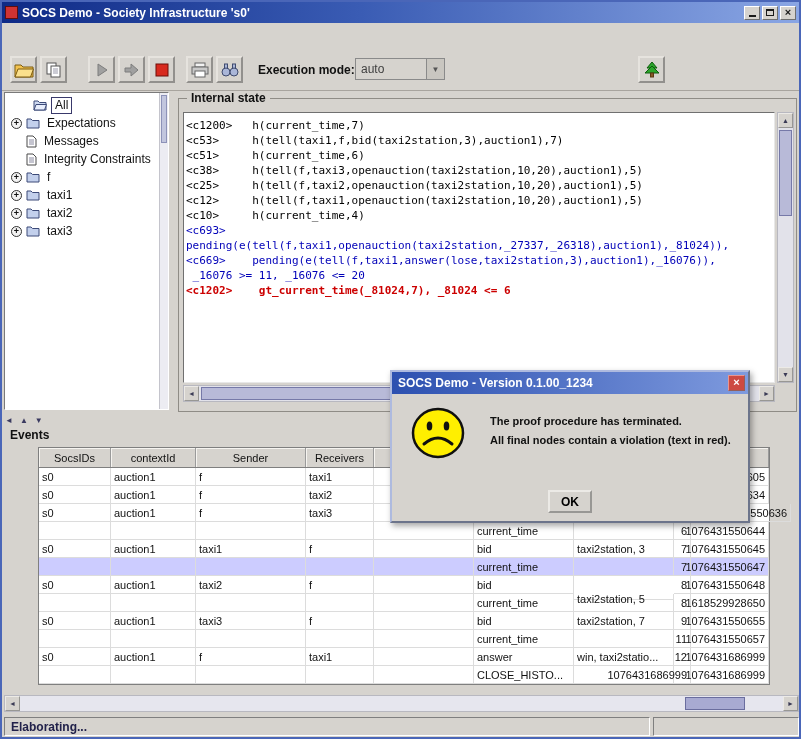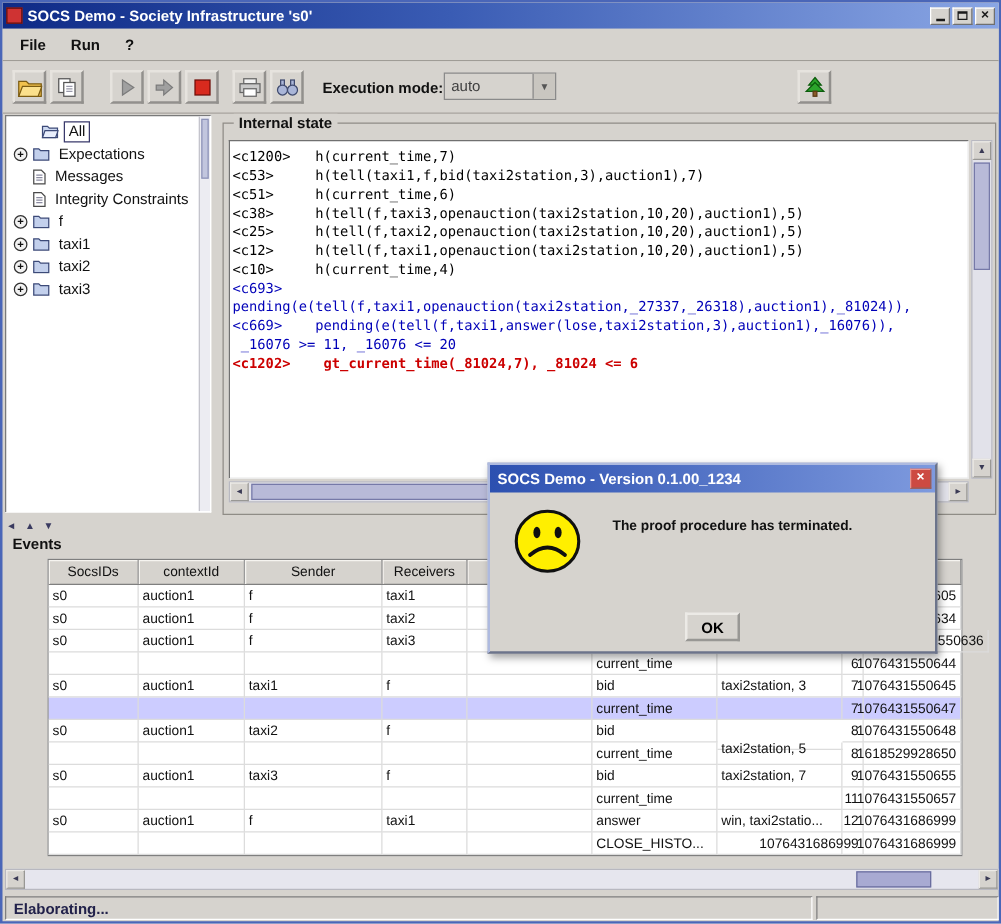--- a/index.html
+++ b/index.html
@@ -95,25 +95,20 @@
       <span class="wbtn">
           <span class="g-min"></span>
         </span>
       <span class="wbtn">
           <span class="g-max"></span>
         </span>
       <span class="wbtn">×</span>
     </span>
   </div>
 
-  <div class="menubar">
-    <span class="menu-item">File</span>
-    <span class="menu-item">Run</span>
-    <span class="menu-item">?</span>
-  </div>
 
   <div class="toolbar">
     <span class="tbtn tb-open">
       <span>
           <svg width="20" height="18" viewBox="0 0 20 18">
             <path d="M1 4 h6 l2 2 h10 v10 H1 Z" fill="#f2c24e" stroke="#7c5c12"></path>
             <path d="M1 16 L4 8 H19.5 L16.5 16 Z" fill="#fbe08c" stroke="#7c5c12"></path>
           </svg>
         </span>
     </span>
@@ -466,17 +461,18 @@
     <span class="dlg-face">
       <svg width="56" height="54" viewBox="0 0 56 54">
           <ellipse cx="28" cy="27" rx="25" ry="24" fill="#ffef00" stroke="#101010" stroke-width="2.5"></ellipse>
           <ellipse cx="19.5" cy="20" rx="2.8" ry="4.6" fill="#101010"></ellipse>
           <ellipse cx="36.5" cy="20" rx="2.8" ry="4.6" fill="#101010"></ellipse>
           <path d="M14 38 Q28 26 42 38" fill="none" stroke="#101010" stroke-width="3" stroke-linecap="round"></path>
         </svg>
     </span>
     <div class="dlg-msg">
       <div>The proof procedure has terminated.</div>
+      <div>All final nodes contain a violation (text in red).</div>
     </div>
     <button class="dlg-ok">OK</button>
   </div>
 
 </div>
 
 </body></html>

